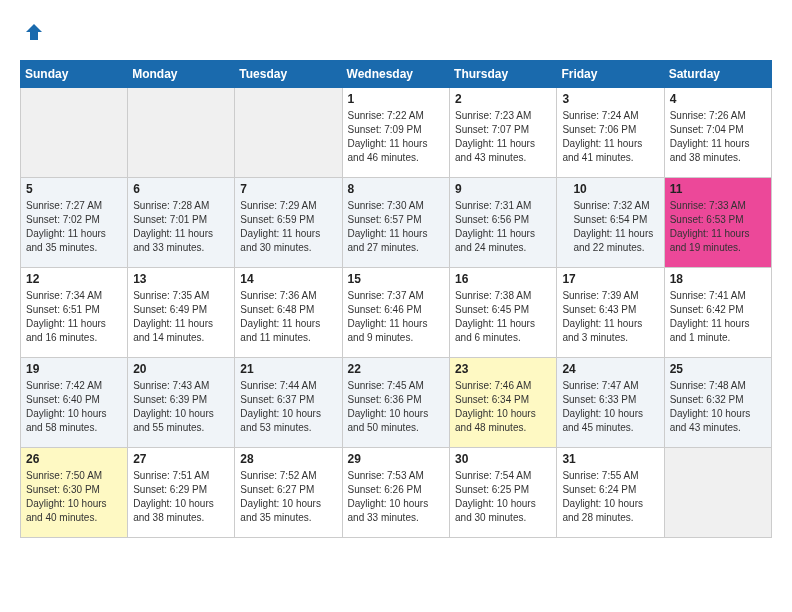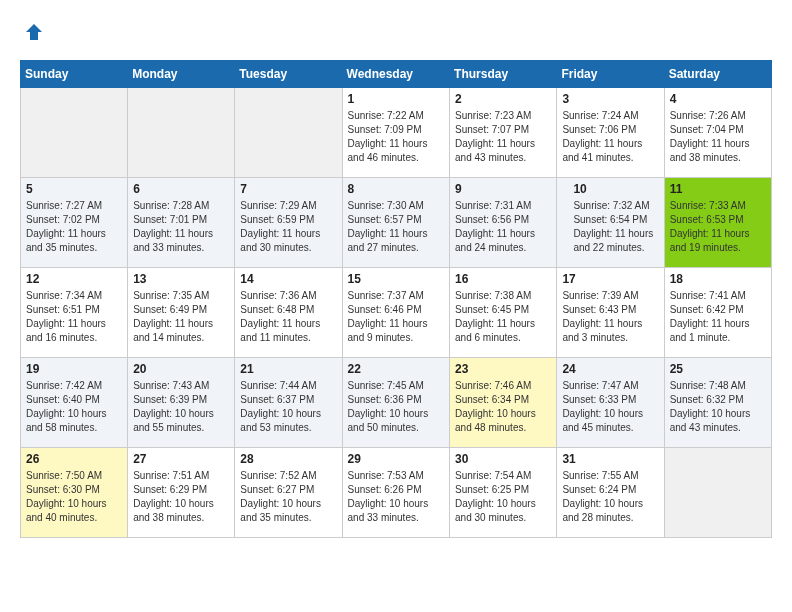--- a/index.html
+++ b/index.html
@@ -158,21 +158,21 @@
           <div class="day-info">Sunrise: 7:30 AM<br>Sunset: 6:57 PM<br>Daylight: 11 hours and 27 minutes.</div>
         </td>
         <td style="background: rgb(240, 244, 248);">
           <div class="day-number">9</div>
           <div class="day-info">Sunrise: 7:31 AM<br>Sunset: 6:56 PM<br>Daylight: 11 hours and 24 minutes.</div>
         </td>
         <td style="background: rgb(240, 244, 248); padding-left: 16px;">
           <div class="day-number">10</div>
           <div class="day-info">Sunrise: 7:32 AM<br>Sunset: 6:54 PM<br>Daylight: 11 hours and 22 minutes.</div>
         </td>
-        <td style="background: #84cc16;">
+        <td style="background: #ec4899;">
           <div class="day-number">11</div>
           <div class="day-info">Sunrise: 7:33 AM<br>Sunset: 6:53 PM<br>Daylight: 11 hours and 19 minutes.</div>
         </td>
       </tr>
       <tr>
         <td style="background: rgb(255, 255, 255);">
           <div class="day-number">12</div>
           <div class="day-info">Sunrise: 7:34 AM<br>Sunset: 6:51 PM<br>Daylight: 11 hours and 16 minutes.</div>
         </td>
         <td style="background: rgb(255, 255, 255); margin-left: 31px;">

